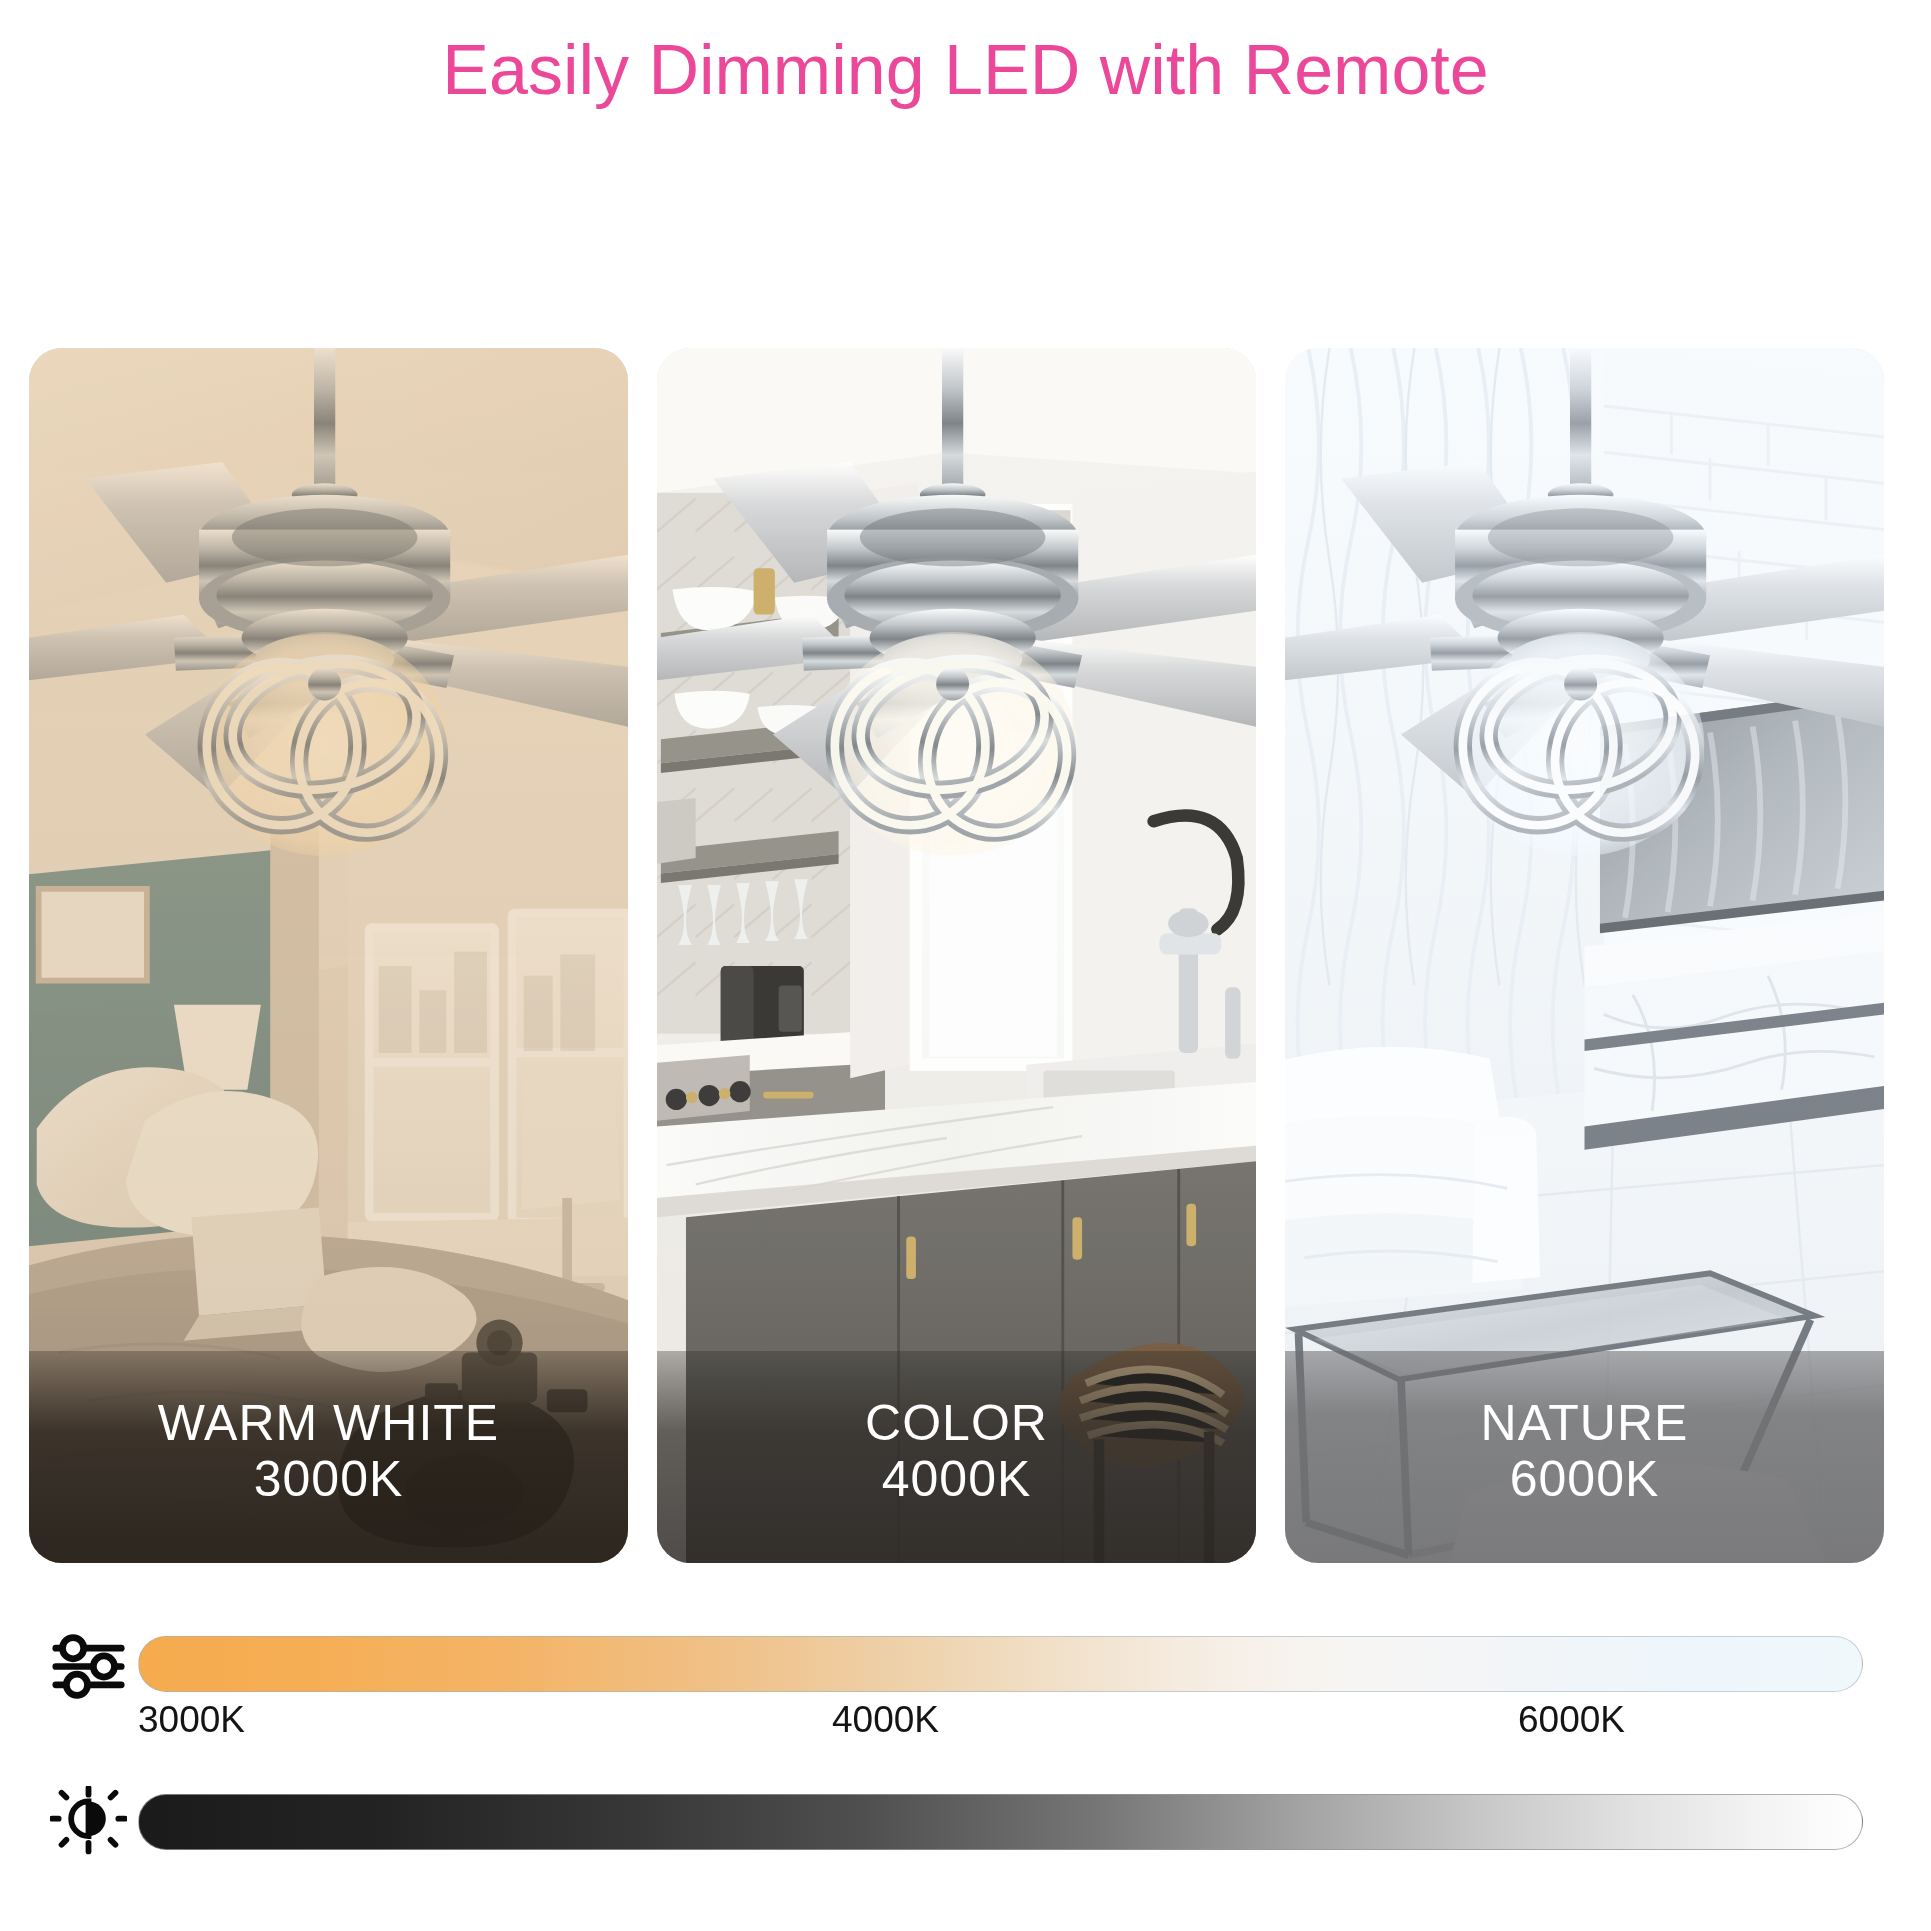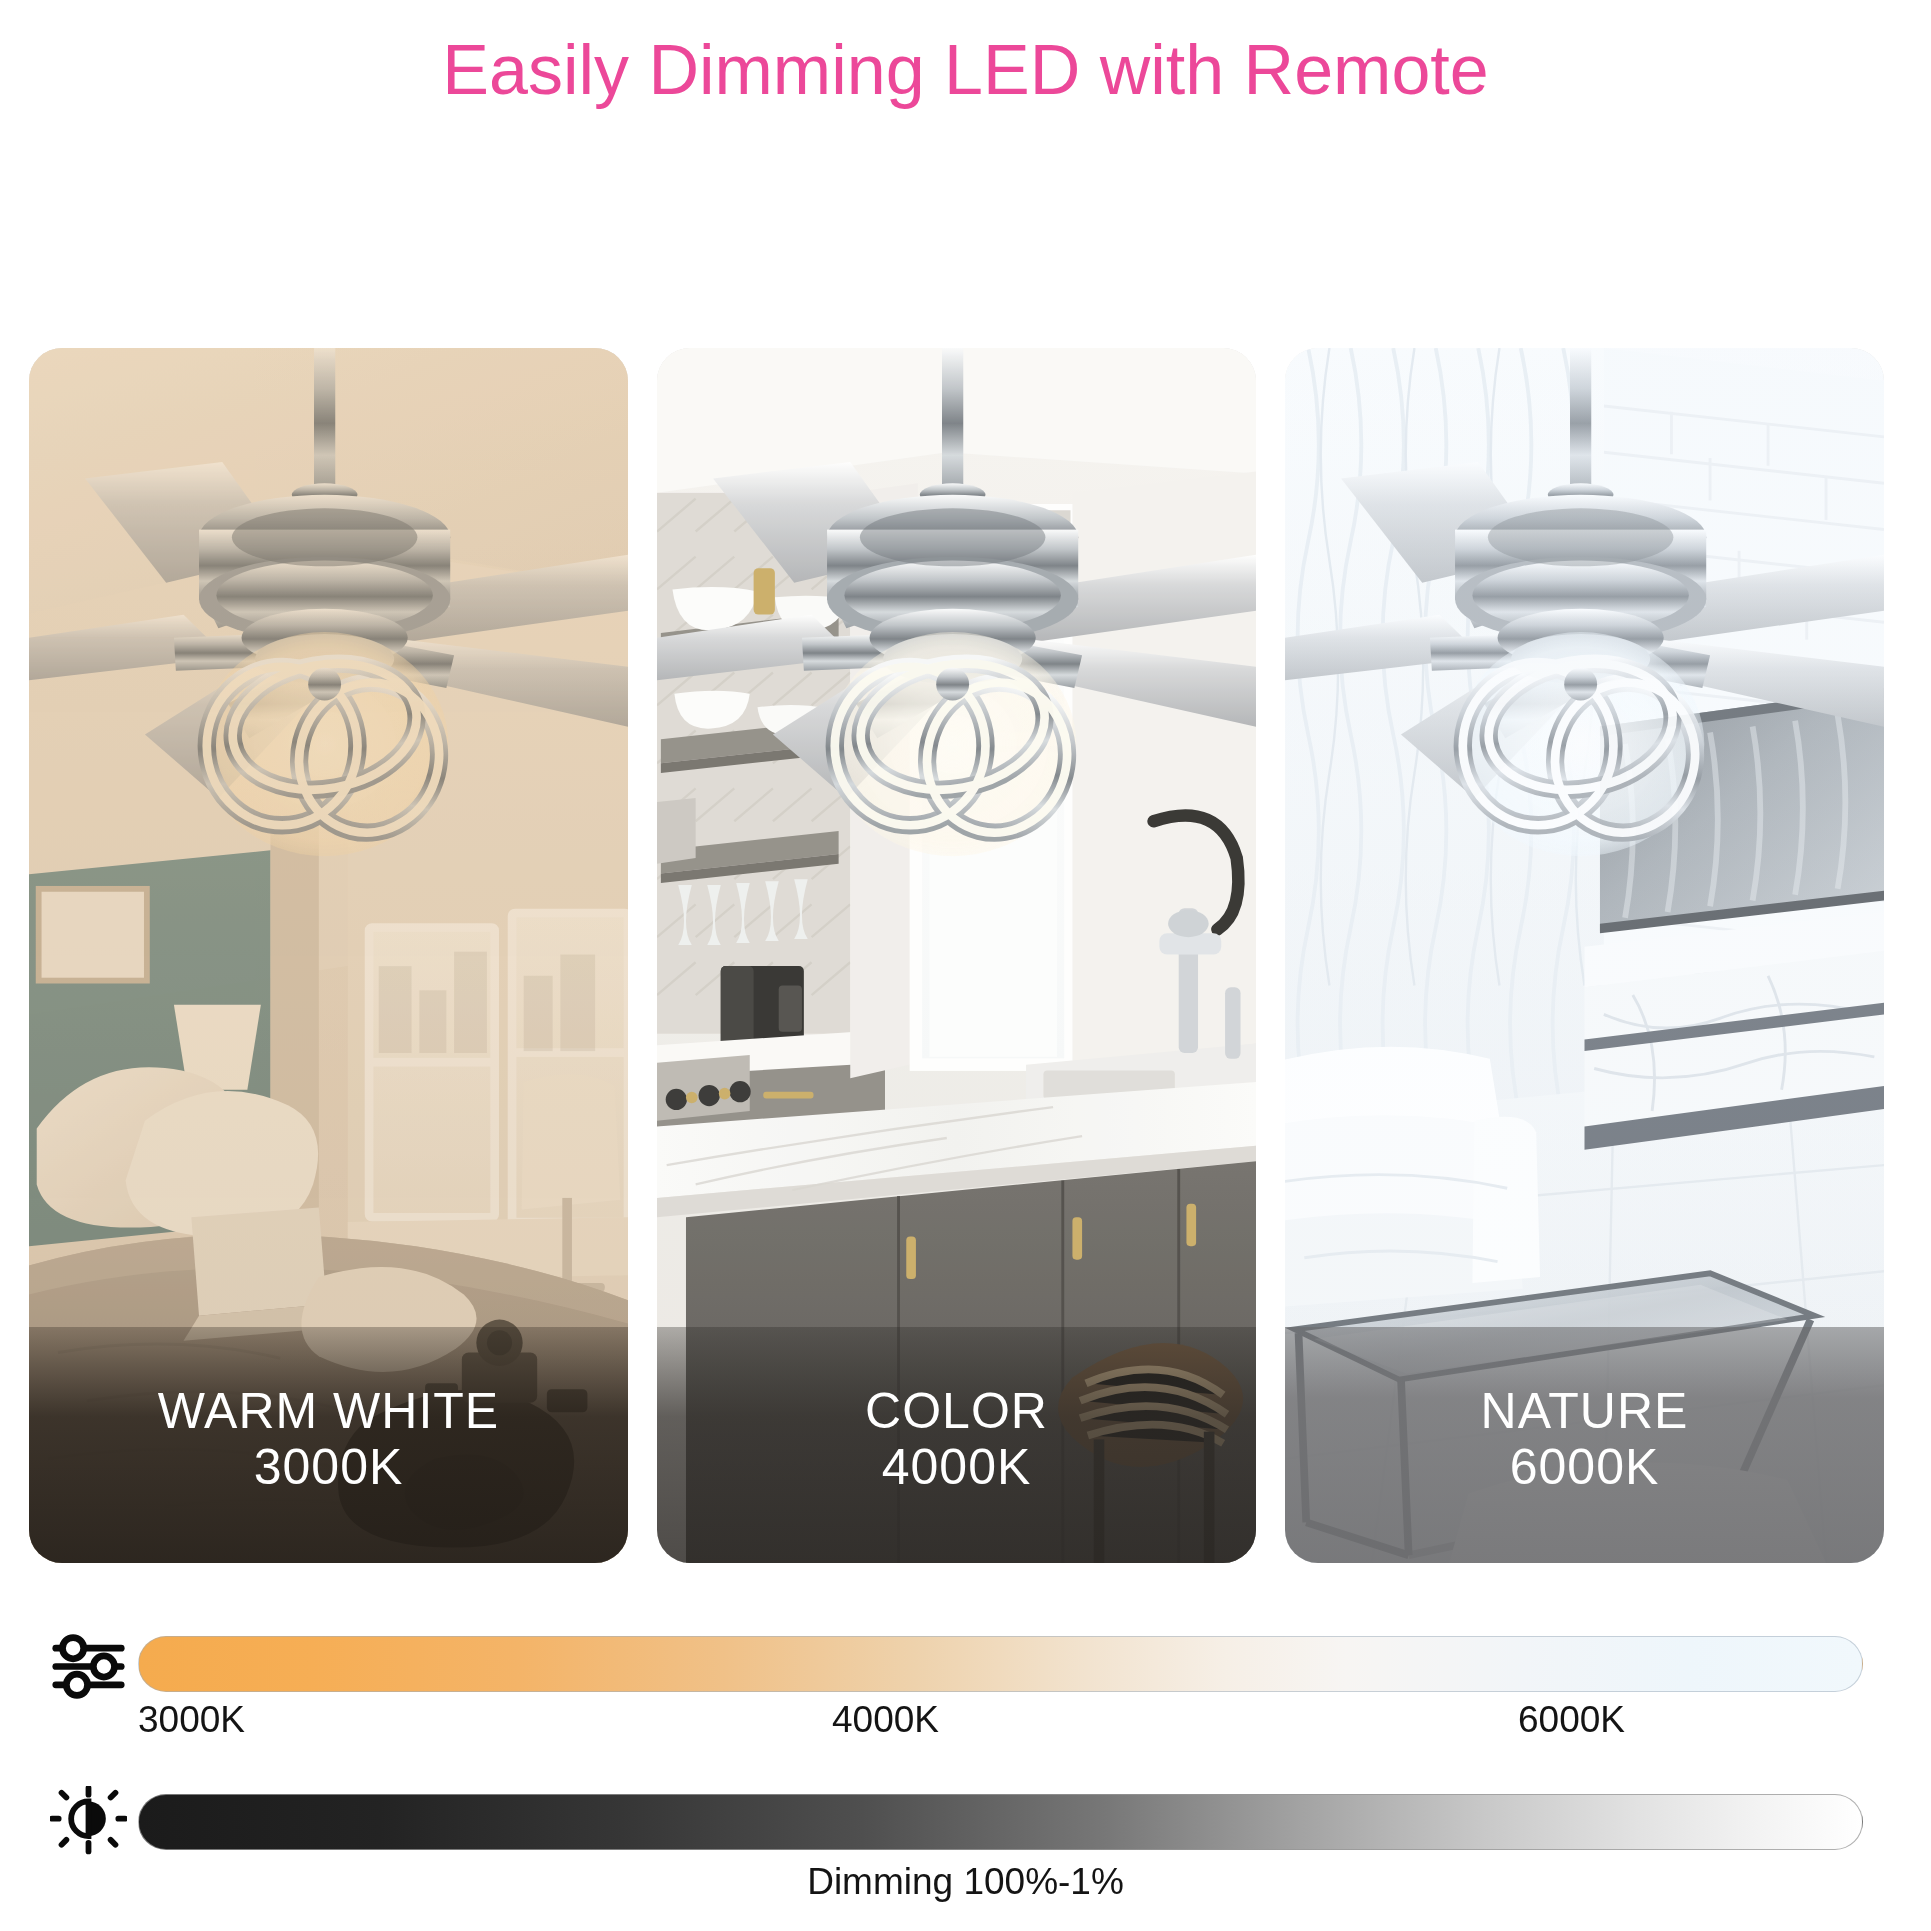--- a/index.html
+++ b/index.html
@@ -37,21 +37,21 @@
 
   
   .grade { position:absolute; inset:0; pointer-events:none; }
   .grade.warm  { background:linear-gradient(180deg, rgba(214,178,130,.32), rgba(150,120,86,.30)); mix-blend-mode:multiply; }
   .grade.warm2 { background:rgba(255,226,186,.22); }
   .grade.nat   { background:rgba(246,244,240,.10); }
   .grade.cool  { background:linear-gradient(180deg, rgba(236,244,252,.30), rgba(250,252,255,.18)); }
 
   
   .caption {
-    position:absolute; left:0; right:0; bottom:0; height:236px;
+    position:absolute; left:0; right:0; bottom:0; height:212px;
     display:flex; flex-direction:column; align-items:center; justify-content:center;
     color:#fff; text-align:center; padding-bottom:11.6px;
   }
   .cap-a { font-size:50px; font-weight:400; letter-spacing:1px; line-height:1.12; }
   .cap-b { font-size:50px; font-weight:400; letter-spacing:1px; line-height:1.12; }
   .ovl-warm { background:linear-gradient(180deg, rgba(40,33,26,.30) 0%, rgba(34,28,22,.80) 38%, rgba(30,25,20,.88) 100%); }
   .ovl-nat  { background:linear-gradient(180deg, rgba(40,38,35,.32) 0%, rgba(44,41,38,.72) 38%, rgba(40,37,34,.80) 100%); }
   .ovl-cool { background:linear-gradient(180deg, rgba(105,105,107,.55) 0%, rgba(113,113,115,.86) 30%, rgba(108,108,110,.90) 100%); }
 
   
@@ -708,18 +708,17 @@
             <line x1="9" y1="34" x2="2" y2="34"></line>
             <line x1="71" y1="34" x2="78" y2="34"></line>
             <line x1="17" y1="12" x2="12" y2="7"></line>
             <line x1="63" y1="12" x2="68" y2="7"></line>
             <line x1="17" y1="56" x2="12" y2="61"></line>
             <line x1="63" y1="56" x2="68" y2="61"></line>
           </g>
         </svg>
       </div>
       <div class="bar-track track-dim"></div>
-      <div class="dim-label">Dimming 100%-1%</div>
     </div>
 
   </div>
 </div>
 
 
 </body></html>

